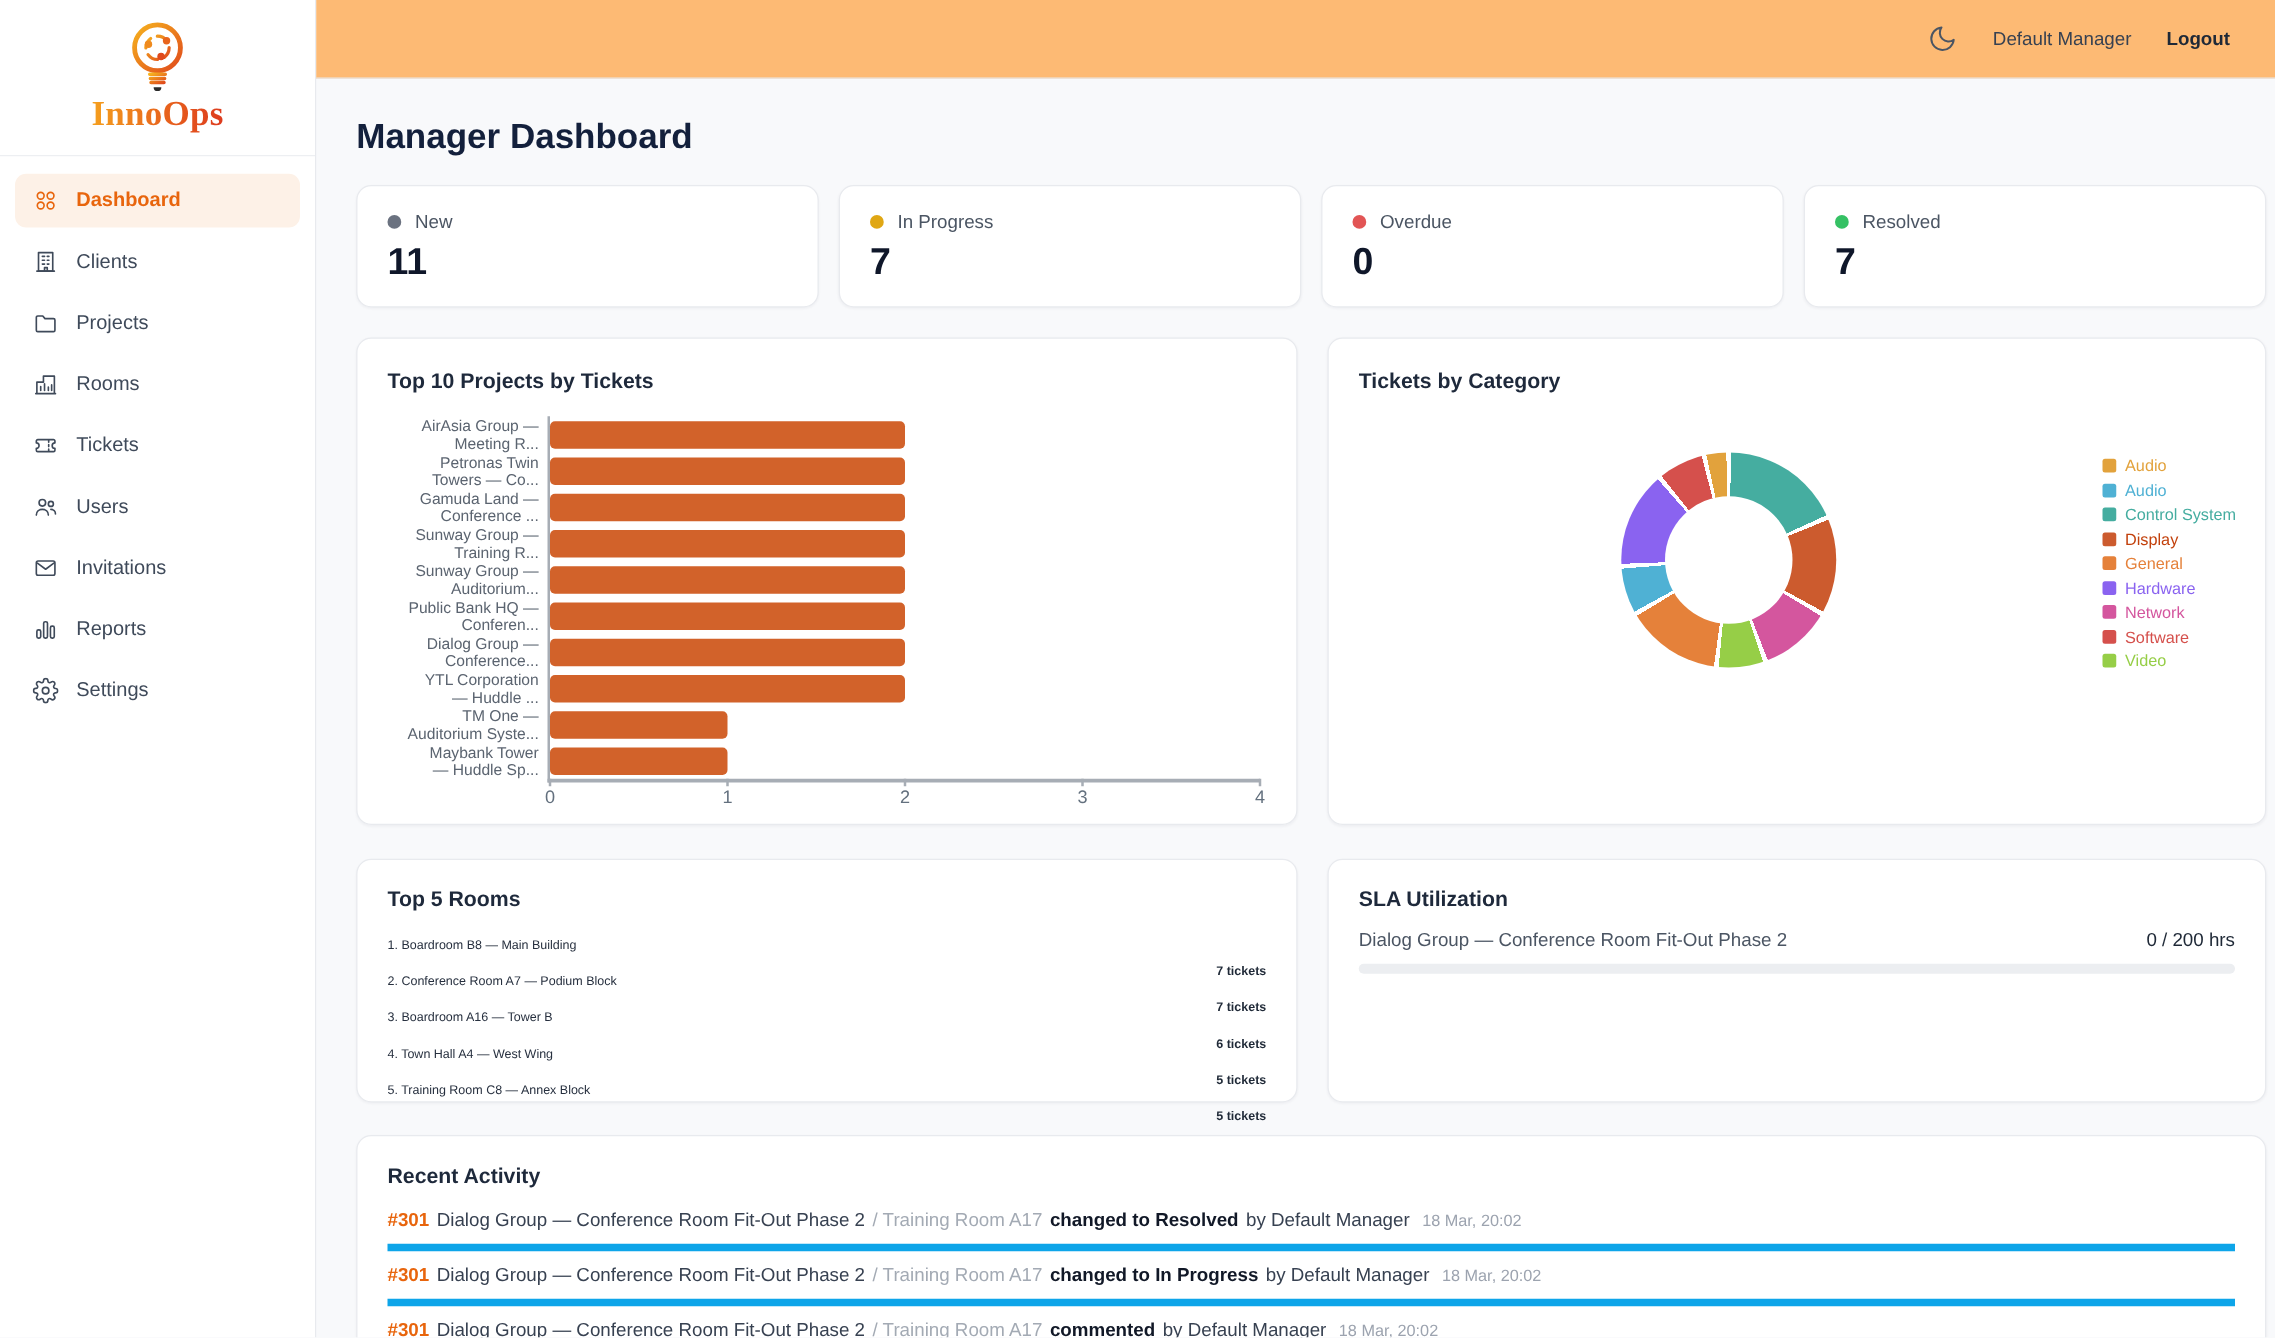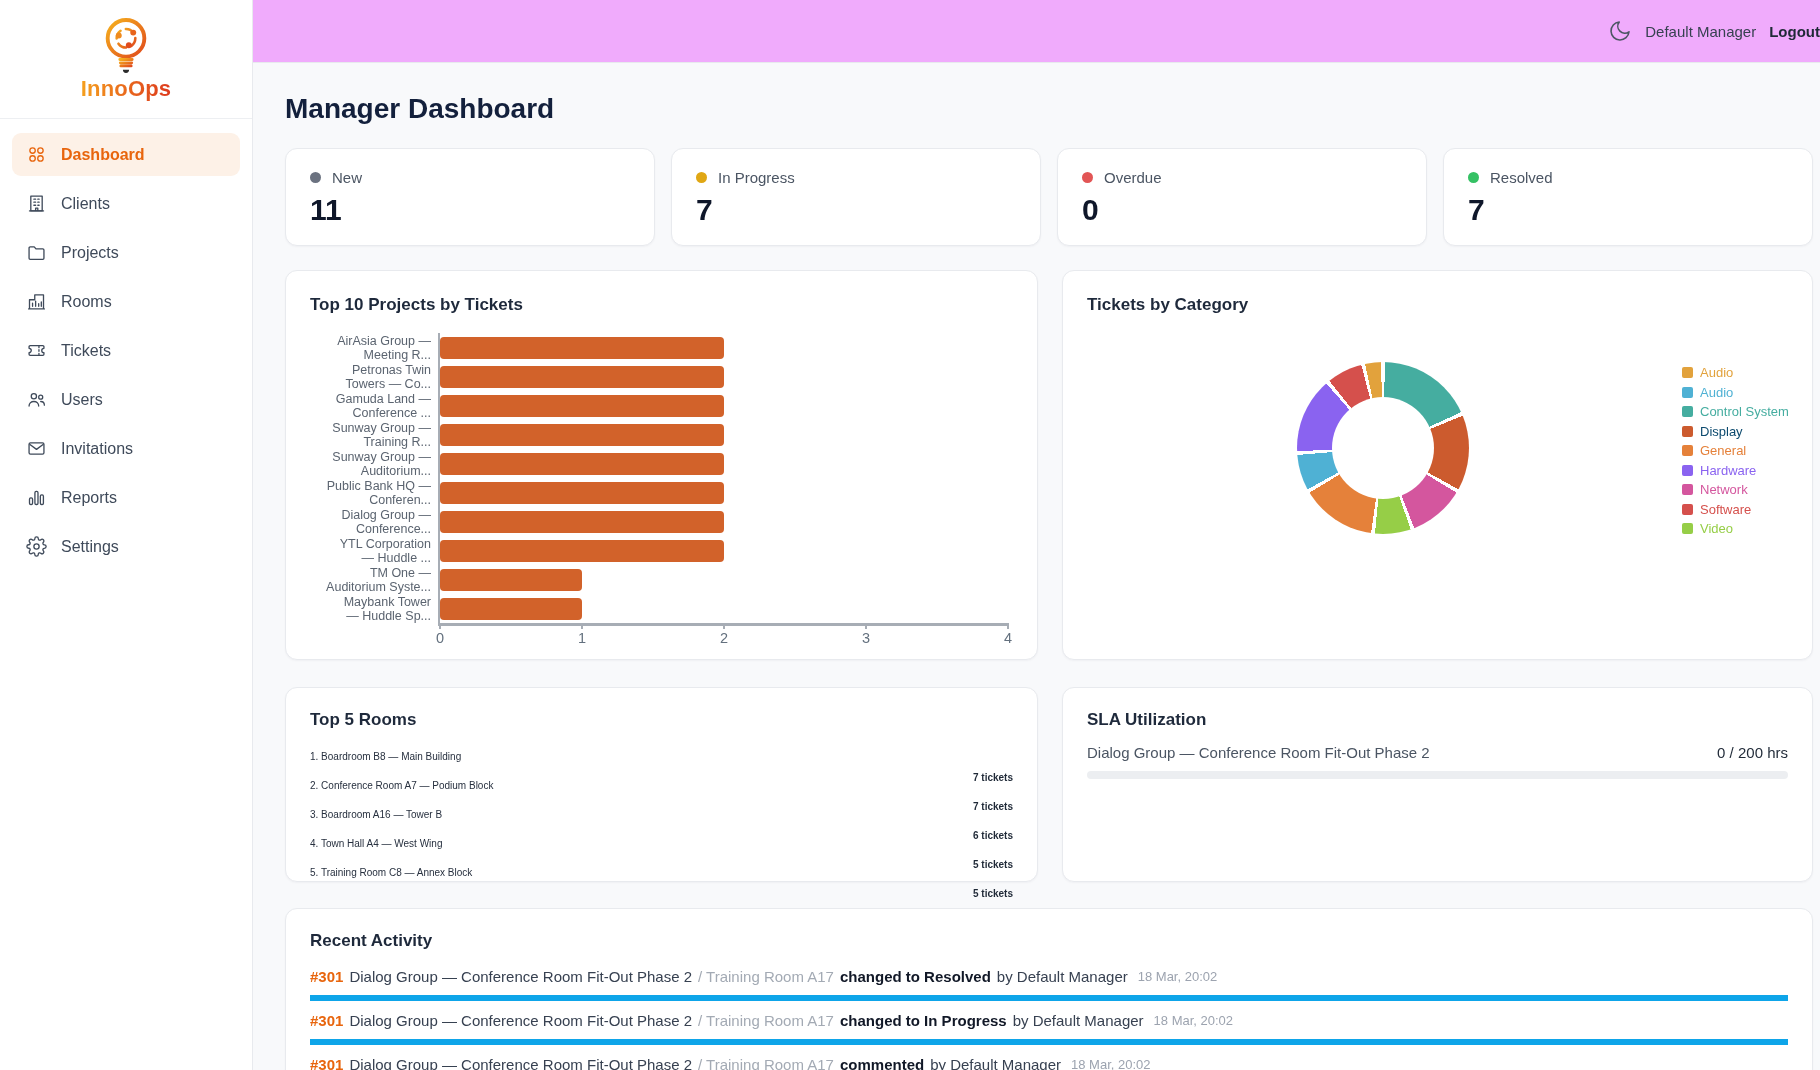--- a/index.html
+++ b/index.html
@@ -3,29 +3,29 @@
 <meta charset="utf-8">
 <style>
   * { margin:0; padding:0; box-sizing:border-box; }
   html,body { width:1820px; height:1070px; overflow:hidden; }
   body { display:flex; font-family:"Liberation Sans", sans-serif; background:#f8f9fb; color:#1f2937; }
 
   
   .sidebar { width:253px; flex:0 0 253px; background:#fff; border-right:1px solid #e8eaee; display:flex; flex-direction:column; }
   .logo-wrap { padding:14px 0 16px; display:flex; flex-direction:column; align-items:center; border-bottom:1px solid #edeff2; }
   .logo-mark { width:64px; height:62px; }
-  .logo-text { font-size:22px; font-weight:bold; background:linear-gradient(90deg,#f5a01e,#e8641c 55%,#dd3b1e); -webkit-background-clip:text; background-clip:text; color:transparent; letter-spacing:.2px; }
+  .logo-text { font-size:28px; font-weight:bold; background:linear-gradient(90deg,#f5a01e,#e8641c 55%,#dd3b1e); -webkit-background-clip:text; background-clip:text; color:transparent; letter-spacing:.2px;font-family:Liberation Serif, serif; }
   .nav { padding:14px 12px; display:flex; flex-direction:column; gap:6px; }
   .nav-item { display:flex; align-items:center; gap:14px; height:43px; padding:0 14px; border-radius:9px; font-size:16px; color:#3f4a5a; cursor:pointer; }
   .nav-item svg { width:21px; height:21px; }
   .nav-item.active { background:#fdf1e7; color:#e8650d; font-weight:bold; }
 
   
   .main { flex:1; display:flex; flex-direction:column; min-width:0; }
-  .topbar { height:63px; flex:0 0 63px; background:#f0abfc; border-bottom:1px solid #e8eaee; display:flex; align-items:center; justify-content:flex-end; gap:13px; }
+  .topbar { height:63px; flex:0 0 63px; background:#fdba74; border-bottom:1px solid #e8eaee; display:flex; align-items:center; justify-content:flex-end; gap:28px; padding-right:36px; }
   .moon-btn { width:24px; height:24px; color:#4b5563; cursor:pointer; }
   .topbar-user { font-size:15px; color:#374151; }
   .logout-btn { font-size:15px; font-weight:bold; color:#1f2937; background:none; border:none; font-family:inherit; cursor:pointer; }
 
   
   .content { flex:1; padding:30px 7px 0 32px; overflow:hidden; }
   .page-title { font-size:28px; font-weight:bold; color:#13203c; margin-bottom:23px; }
 
   .card { background:#fff; border:1px solid #e8eaee; border-radius:12px; box-shadow:0 1px 2px rgba(16,24,40,.04); }
   .card-title { font-size:17px; font-weight:bold; color:#1e293b; }
@@ -298,21 +298,21 @@
             <div class="legend-item">
               <span class="legend-swatch" style="background: rgb(79, 177, 212);"></span>
               <span style="color: rgb(79, 177, 212);">Audio</span>
             </div>
             <div class="legend-item">
               <span class="legend-swatch" style="background: rgb(69, 173, 160);"></span>
               <span style="color: rgb(69, 173, 160);">Control System</span>
             </div>
             <div class="legend-item">
               <span class="legend-swatch" style="background: rgb(204, 91, 46);"></span>
-              <span style="color: #0c4a6e; text-align: center;">Display</span>
+              <span style="color: #c2410c; text-align: center;">Display</span>
             </div>
             <div class="legend-item">
               <span class="legend-swatch" style="background: rgb(229, 129, 58);"></span>
               <span style="color: rgb(229, 129, 58);">General</span>
             </div>
             <div class="legend-item">
               <span class="legend-swatch" style="background: rgb(138, 99, 240);"></span>
               <span style="color: rgb(138, 99, 240);">Hardware</span>
             </div>
             <div class="legend-item">

